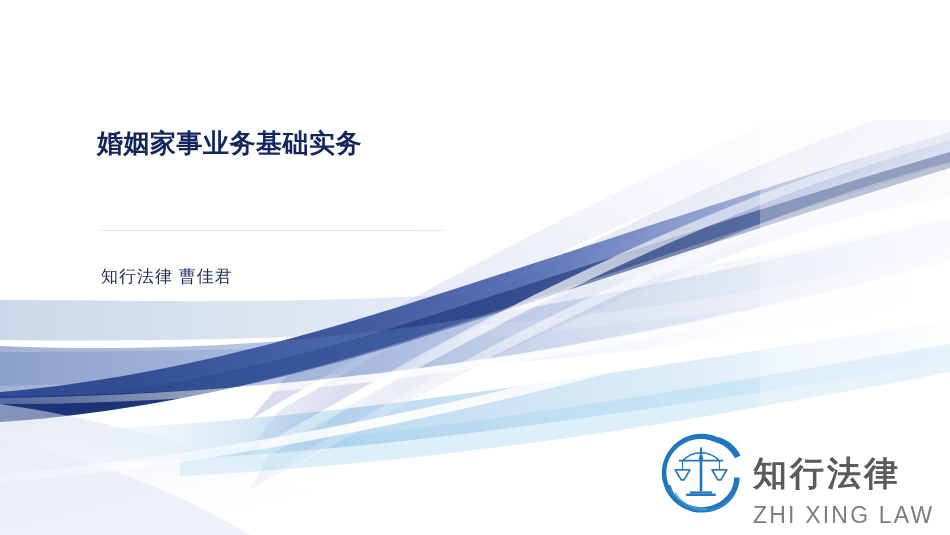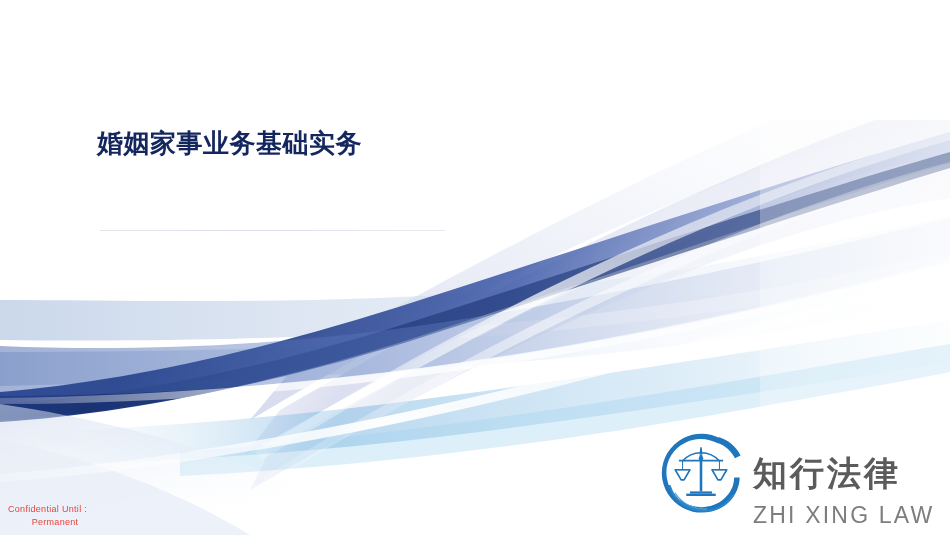--- a/index.html
+++ b/index.html
@@ -236,25 +236,22 @@
     <rect x="760" y="0" width="190" height="535" fill="#ffffff" opacity="0.28"></rect>
     <rect x="0" y="0" width="950" height="120" fill="#ffffff" opacity="0.92"></rect>
   </svg>
 
   <div id="title-block">
     <h1 id="slide-title">婚姻家事业务基础实务</h1>
   </div>
 
   <div id="title-divider"></div>
 
-
-  <div id="confidential-note">
-    <span id="confidential-line1">Confidential  Until  :</span>
-    <span id="confidential-line2">Permanent</span>
-  </div>
+  <div id="slide-subtitle">知行法律  曹佳君</div>
+
 
   <div id="logo">
 
     <svg id="logo-mark" viewBox="0 0 100 100" xmlns="http://www.w3.org/2000/svg">
 
       <path fill="#1f76bc" d="M 72,13
                C 60,6 44,5 31,12
                C 14,21 5,39 8,57
                C 11,74 24,88 41,92
                C 56,95 71,91 81,81

